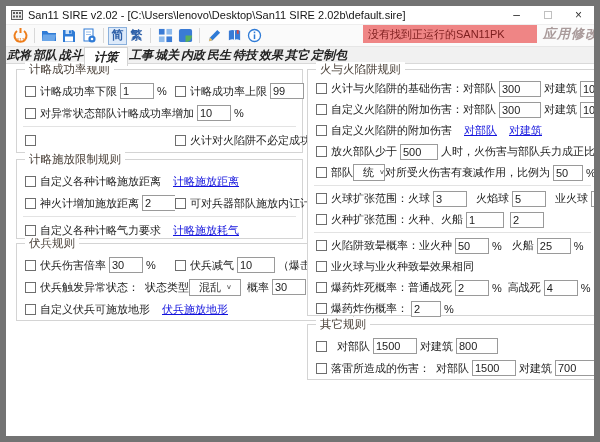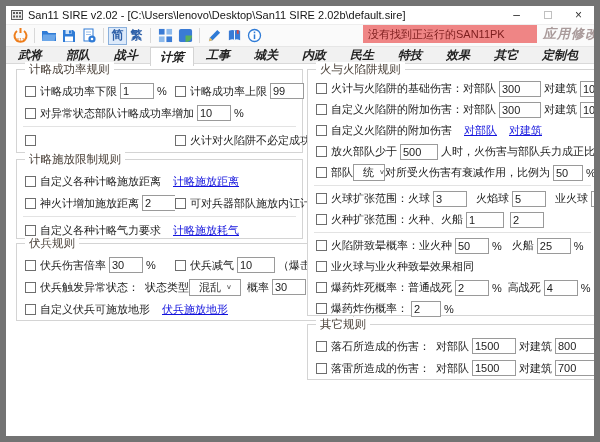--- a/index.html
+++ b/index.html
@@ -18,21 +18,21 @@
   .tico{width:20px;height:18px;display:flex;align-items:center;justify-content:center;flex:none;}
   .tsep{width:1px;height:15px;background:#d8d8d8;margin:0 4px;flex:none;}
   .tbtn{width:19px;height:18px;display:flex;align-items:center;justify-content:center;font-size:12px;font-weight:bold;color:#2d5fa8;flex:none;}
   .tbtn.pressed{border:1px solid #8ab0dc;background:#ddeafa;}
   .banner{position:absolute;left:357px;top:19px;width:174px;height:18px;background:#ef8585;color:#7c1d1d;
     font-size:11px;line-height:18px;padding-left:5px;white-space:nowrap;overflow:hidden;}
   .applybtn{position:absolute;left:534px;top:18px;width:62px;height:19px;display:flex;align-items:center;justify-content:center;
     color:#a99a9a;font-size:13px;font-weight:bold;font-style:italic;letter-spacing:1px;}
   
   .tabs{position:absolute;top:40px;left:0;right:0;height:18px;display:flex;background:#f1f1f1;border-bottom:1px solid #d9d9d9;border-top:1px solid #e6e6e6;}
-  .tab{padding:0 12px;display:flex;align-items:center;font-size:12px;font-weight:bold;font-style:italic;color:#222;white-space:nowrap;}
+  .tab{padding:0 1px;display:flex;align-items:center;font-size:12px;font-weight:bold;font-style:italic;color:#222;white-space:nowrap;}
   .tab.sel{background:#fff;border:1px solid #d4d4d4;border-bottom:none;position:relative;top:0;height:19px;z-index:2;}
   
   .client{position:absolute;top:58px;left:0;right:0;bottom:0;background:#fff;}
   .grp{position:absolute;border:1px solid #d4d4d4;background:#fff;}
   .gttl{position:absolute;top:-8px;left:8px;background:#fff;padding:0 4px;font-size:11.5px;color:#4a4038;white-space:nowrap;}
   .row{display:flex;align-items:center;padding-left:8px;padding-right:4px;white-space:nowrap;font-size:11px;color:#1c1c1c;}
   .h22{height:22px;} .h21{height:21px;}
   .cb{width:11px;height:11px;border:1px solid #6e6e6e;background:#fff;margin-right:4px;flex:none;}
   .lb{white-space:nowrap;}
   .inp{height:16px;border:1px solid #9a9a9a;font-size:11px;padding:0 2px;margin:0 3px;font-family:inherit;color:#1c1c1c;}
@@ -344,21 +344,20 @@
         <span class="lb">爆药炸伤概率：</span>
         <input class="inp w30" value="2" style="">
         <span class="lb">%</span>
       </div>
     </div>
 
     <div class="grp pad-top" style="left:301px;top:260px;width:291px;height:56px;">
       <span class="gttl">其它规则</span>
       <div class="row h22">
         <span class="cb"></span>
-        <span class="lb">落石所造成的伤害：</span>
         <span class="lb ml6">对部队</span>
         <input class="inp w44" value="1500" style="">
         <span class="lb">对建筑</span>
         <input class="inp w42" value="800" style="">
       </div>
       <div class="row h22">
         <span class="cb"></span>
         <span class="lb">落雷所造成的伤害：</span>
         <span class="lb ml6">对部队</span>
         <input class="inp w44" value="1500" style="">

